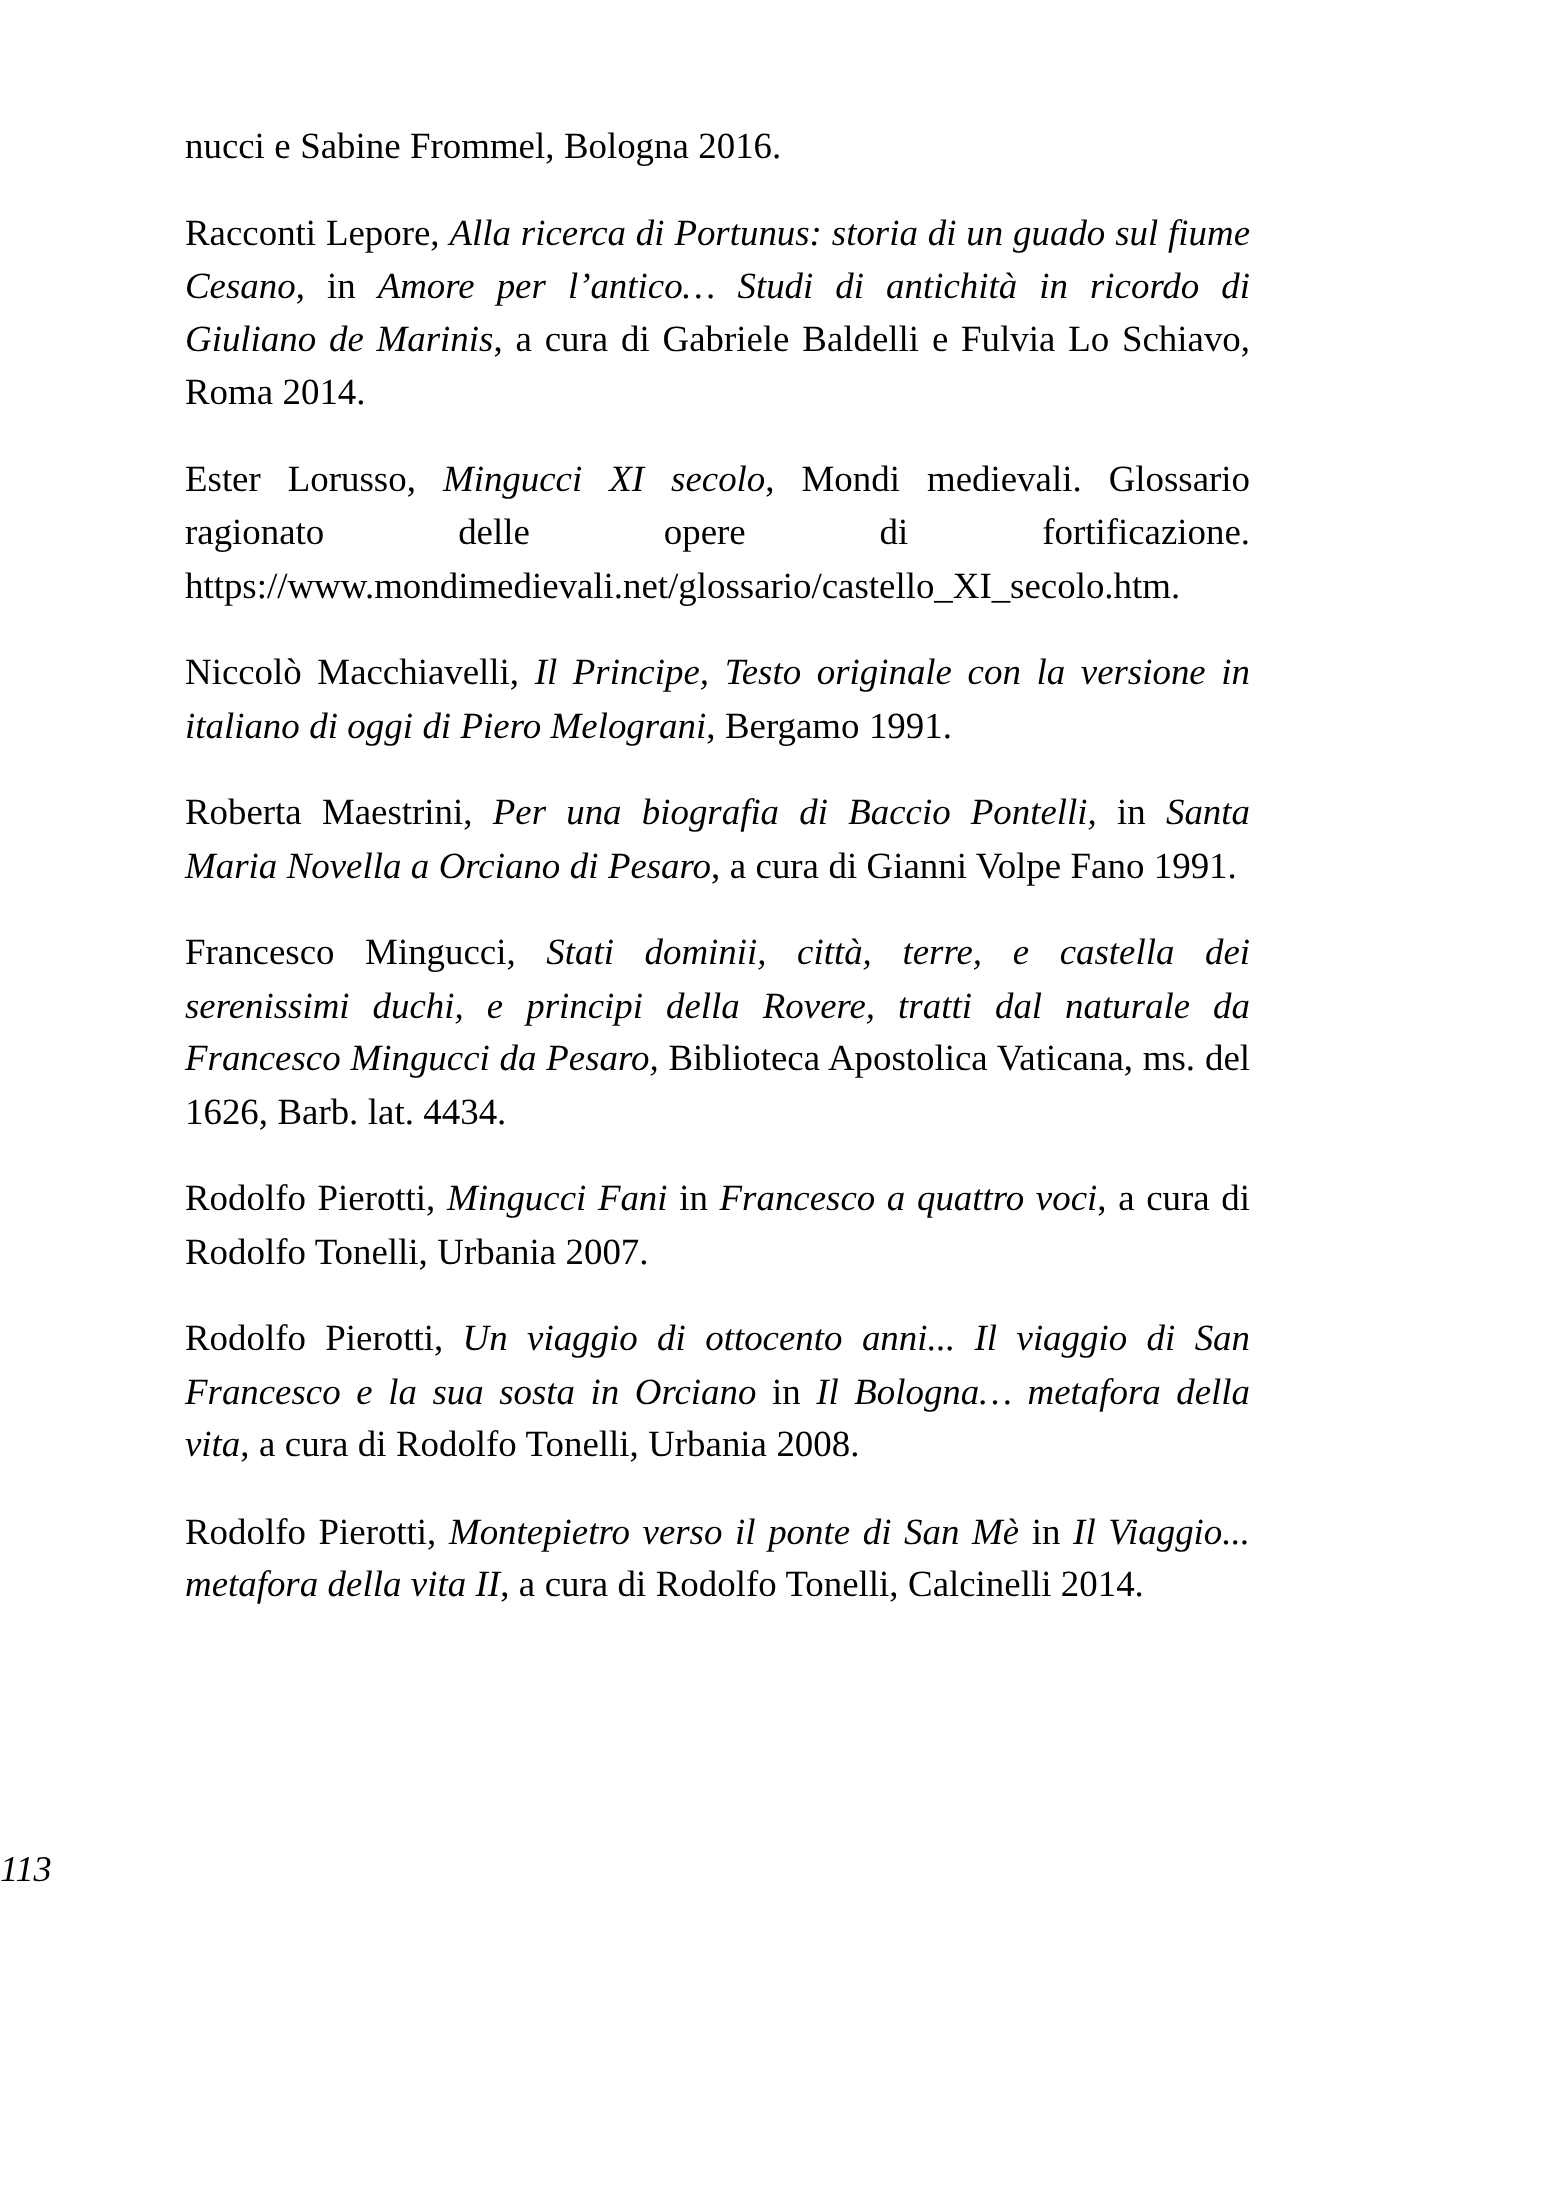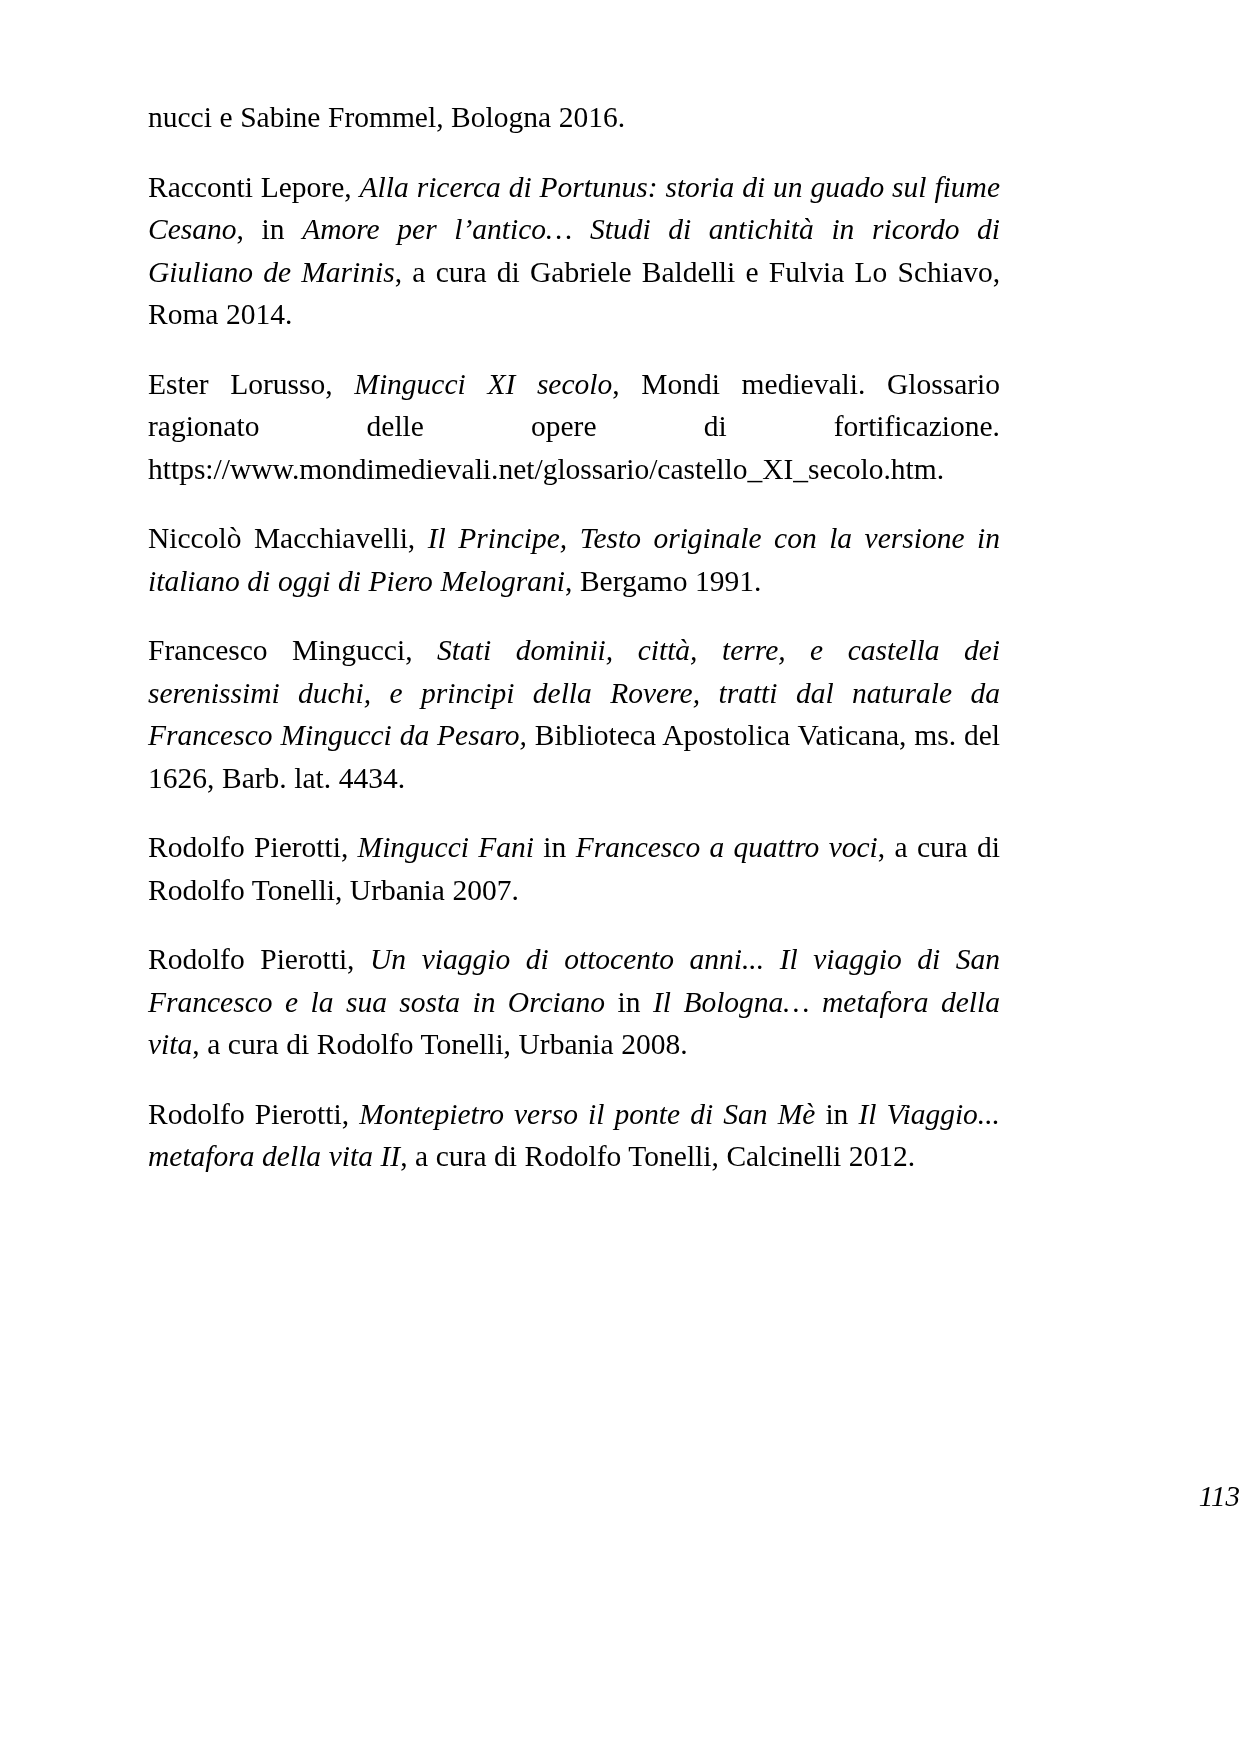--- a/index.html
+++ b/index.html
@@ -44,35 +44,36 @@
     margin-bottom: 0;
   }
   i {
     font-style: italic;
   }
   .folio {
     position: absolute;
     left: 0;
     top: 1480px;
     width: 1240px;
-    text-align: right;
+    text-align: left;
     font-size: 29px;
     font-style: italic;
     font-family: "Liberation Serif", "DejaVu Serif", serif;
     color: #000000;
   }
 </style>
 </head>
 <body>
 
 <div class="page">
   <div class="text-block">
       <p class="ref"><span>nucci e Sabine Frommel, Bologna 2016.</span></p>
       <p class="ref"><span>Racconti Lepore, </span><i>Alla ricerca di Portunus: storia di un guado sul fiume Cesano</i><span>, in </span><i>Amore per l’antico… Studi di antichità in ricordo di Giuliano de Marinis</i><span>, a cura di Gabriele Baldelli e Fulvia Lo Schiavo, Roma 2014.</span></p>
       <p class="ref"><span>Ester Lorusso, </span><i>Mingucci XI secolo</i><span>, Mondi medievali. Glossario ragionato delle opere di fortificazione. https://www.mondimedievali.net/glossario/castello_XI_secolo.htm.</span></p>
       <p class="ref"><span>Niccolò Macchiavelli, </span><i>Il Principe, Testo originale con la versione in italiano di oggi di Piero Melograni</i><span>, Bergamo 1991.</span></p>
+      <p class="ref"><span>Roberta Maestrini, </span><i>Per una biografia di Baccio Pontelli,</i><span> in </span><i>Santa Maria Novella a Orciano di Pesaro</i><span>, a cura di Gianni Volpe Fano 1991.</span></p>
       <p class="ref"><span>Francesco Mingucci, </span><i>Stati dominii, città, terre, e castella dei serenissimi duchi, e principi della Rovere, tratti dal naturale da Francesco Mingucci da Pesaro,</i><span> Biblioteca Apostolica Vaticana, ms. del 1626, Barb. lat. 4434.</span></p>
       <p class="ref"><span>Rodolfo Pierotti, </span><i>Mingucci Fani</i><span> in </span><i>Francesco a quattro voci</i><span>, a cura di Rodolfo Tonelli, Urbania 2007.</span></p>
       <p class="ref"><span>Rodolfo Pierotti, </span><i>Un viaggio di ottocento anni... Il viaggio di San Francesco e la sua sosta in Orciano</i><span> in </span><i>Il Bologna… metafora della vita</i><span>, a cura di Rodolfo Tonelli, Urbania 2008.</span></p>
-      <p class="ref"><span>Rodolfo Pierotti, </span><i>Montepietro verso il ponte di San Mè</i><span> in </span><i>Il Viaggio... metafora della vita II</i><span>, a cura di Rodolfo Tonelli, Calcinelli 2012.</span></p>
+      <p class="ref"><span>Rodolfo Pierotti, </span><i>Montepietro verso il ponte di San Mè</i><span> in </span><i>Il Viaggio... metafora della vita II</i><span>, a cura di Rodolfo Tonelli, Calcinelli 2014.</span></p>
     </div>
   <div class="folio">113</div>
 </div>
 
 </body></html>

